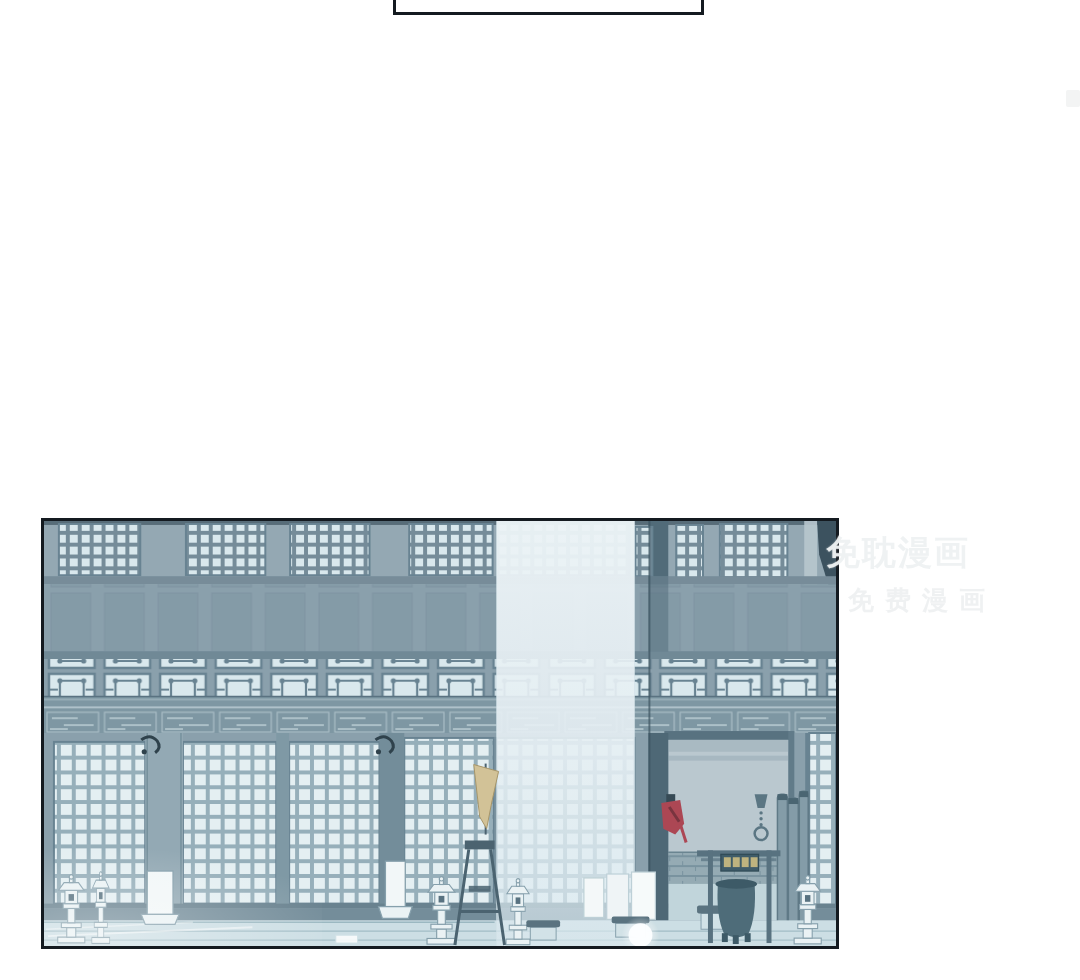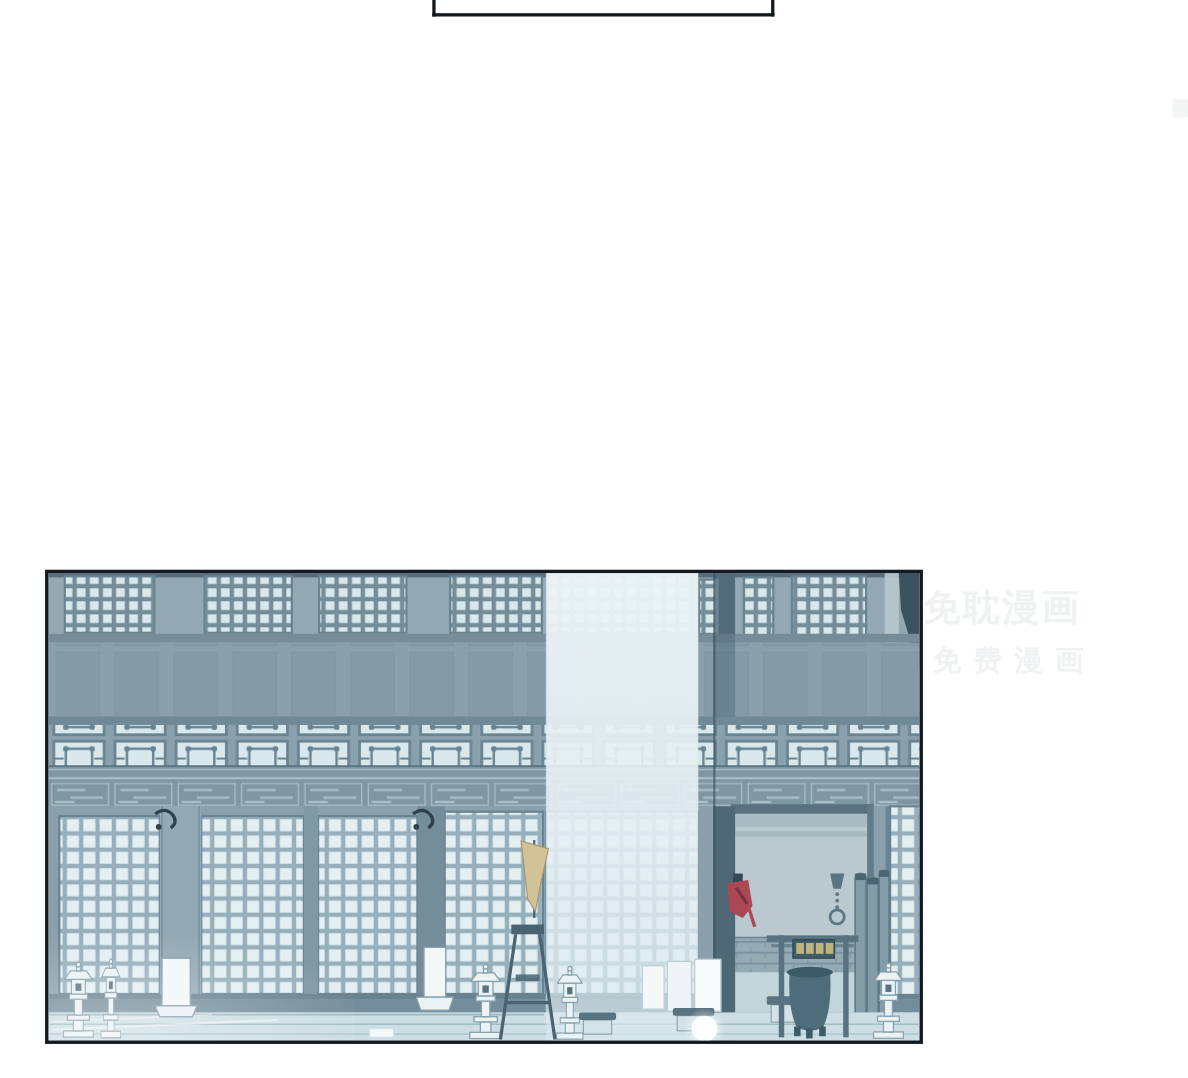--- a/index.html
+++ b/index.html
@@ -20,21 +20,20 @@
   }
   .main-panel svg{display:block;width:100%;height:100%;}
   .watermark{
     position:absolute;left:826px;top:530px;pointer-events:none;
     color:var(--wm,#e9edee);white-space:nowrap;z-index:5;
   }
   .wm1{
     font-size:34px;font-weight:bold;letter-spacing:2px;
     color:rgba(238,241,242,0.93);
     text-shadow:0 0 2px rgba(255,255,255,0.6);
-    text-align:center;
   }
   .wm2{
     font-size:26px;font-weight:bold;letter-spacing:11px;
     margin-top:7px;margin-left:22px;
     color:rgba(235,238,239,0.8);
   }
   .corner-mark{
     position:absolute;left:1066px;top:90px;width:14px;height:17px;
     background:#f3f4f4;border-radius:2px;z-index:4;
   }

